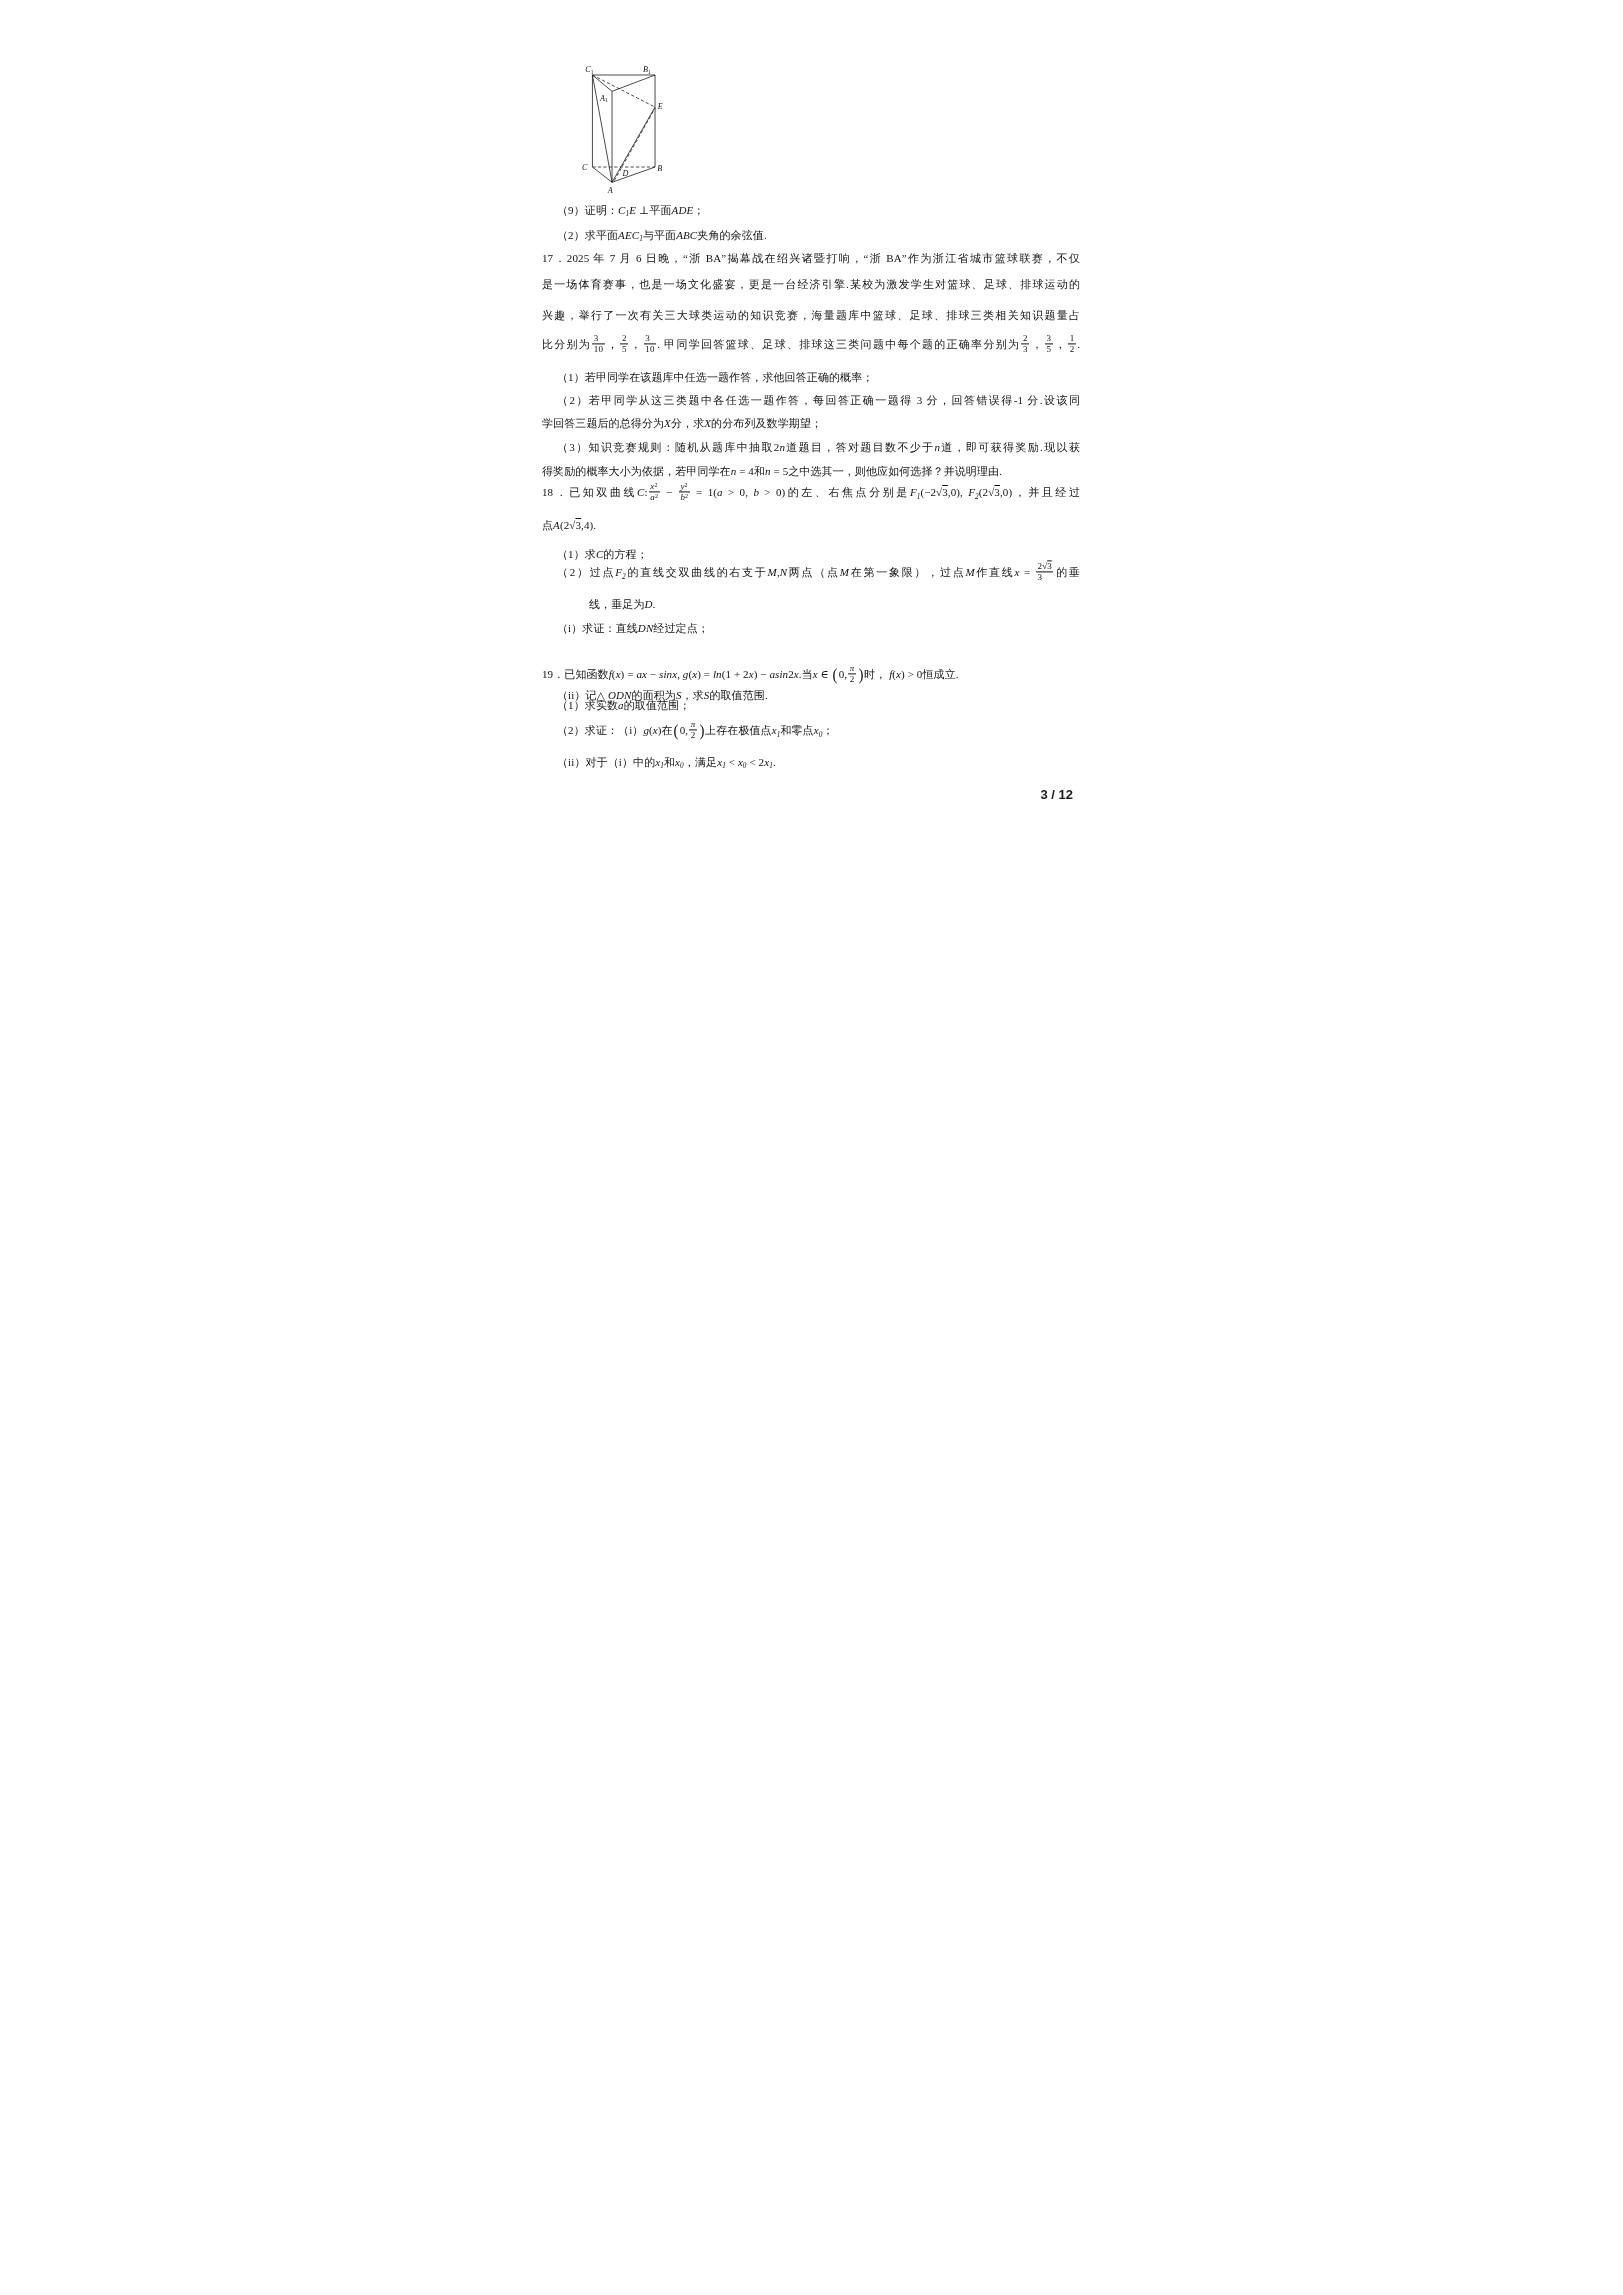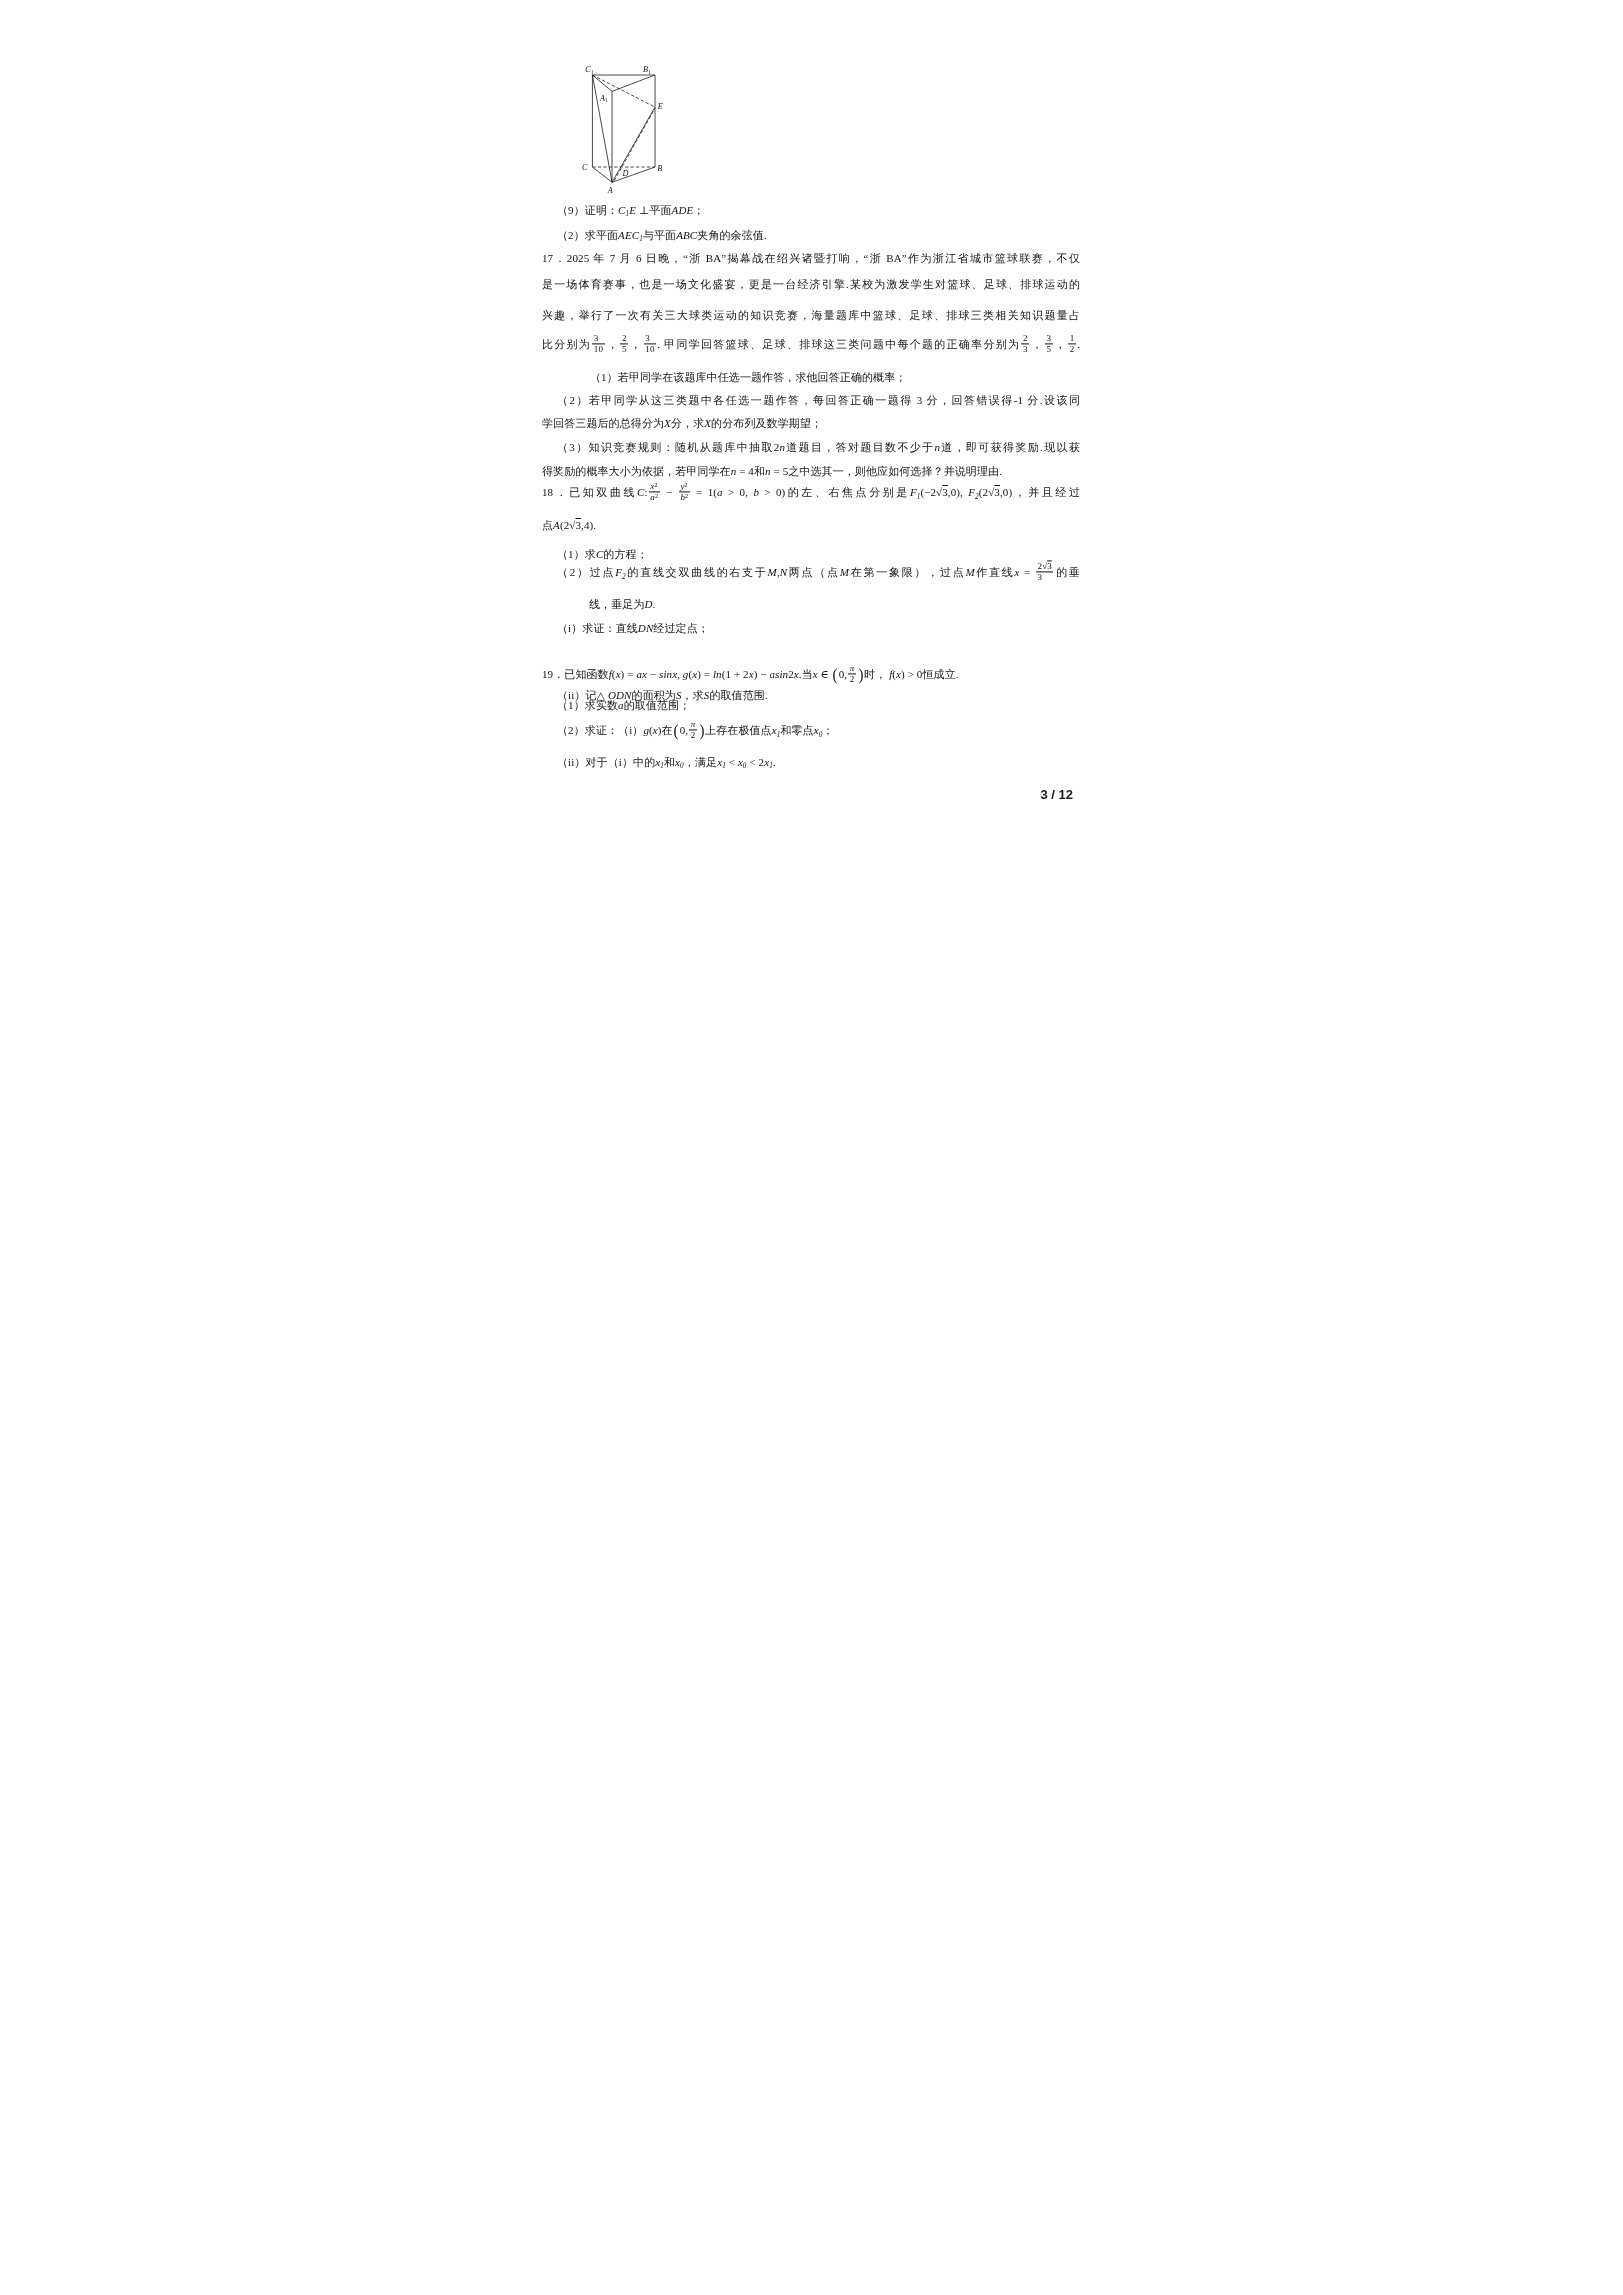--- a/index.html
+++ b/index.html
@@ -104,21 +104,21 @@
     </svg>
   </div>
 
   <div class="line" style="top:203px;left:46px;"><span class="tt">（9）证明：</span><span class="mi">C</span><sub class="mi">1</sub><span class="mi">E</span><span class="tt"> ⊥平面</span><span class="mi">ADE</span><span class="tt">；</span></div>
   <div class="line" style="top:228px;left:46px;"><span class="tt">（2）求平面</span><span class="mi">AEC</span><sub class="mi">1</sub><span class="tt">与平面</span><span class="mi">ABC</span><span class="tt">夹角的余弦值.</span></div>
 
   <div class="line just" style="top:251px;left:31px;width:538px;font-family:Liberation Serif, serif;"><span class="tt">17．2025 年 7 月 6 日晚，“浙 BA”揭幕战在绍兴诸暨打响，“浙 BA”作为浙江省城市篮球联赛，不仅</span></div>
   <div class="line just" style="top:277px;left:31px;width:538px;"><span class="tt">是一场体育赛事，也是一场文化盛宴，更是一台经济引擎.某校为激发学生对篮球、足球、排球运动的</span></div>
   <div class="line just" style="top:308px;left:31px;width:538px;"><span class="tt">兴趣，举行了一次有关三大球类运动的知识竞赛，海量题库中篮球、足球、排球三类相关知识题量占</span></div>
   <div class="line just" style="top:335px;left:31px;width:538px;"><span class="tt">比分别为</span><span class="frac"><span class="fn"><span class="tt">3</span></span><span class="fd"><span class="tt">10</span></span></span><span class="tt">，</span><span class="frac"><span class="fn"><span class="tt">2</span></span><span class="fd"><span class="tt">5</span></span></span><span class="tt">，</span><span class="frac"><span class="fn"><span class="tt">3</span></span><span class="fd"><span class="tt">10</span></span></span><span class="tt">. 甲同学回答篮球、足球、排球这三类问题中每个题的正确率分别为</span><span class="frac"><span class="fn"><span class="tt">2</span></span><span class="fd"><span class="tt">3</span></span></span><span class="tt">，</span><span class="frac"><span class="fn"><span class="tt">3</span></span><span class="fd"><span class="tt">5</span></span></span><span class="tt">，</span><span class="frac"><span class="fn"><span class="tt">1</span></span><span class="fd"><span class="tt">2</span></span></span><span class="tt">.</span></div>
-  <div class="line" style="top:370px;left:46px;margin-left:33px;"><span class="tt">（1）若甲同学在该题库中任选一题作答，求他回答正确的概率；</span></div>
+  <div class="line" style="top:370px;left:46px;"><span class="tt">（1）若甲同学在该题库中任选一题作答，求他回答正确的概率；</span></div>
   <div class="line just" style="top:393px;left:46px;width:523px;"><span class="tt">（2）若甲同学从这三类题中各任选一题作答，每回答正确一题得 3 分，回答错误得-1 分.设该同</span></div>
   <div class="line" style="top:416px;left:31px;"><span class="tt">学回答三题后的总得分为</span><span class="mi">X</span><span class="tt">分，求</span><span class="mi">X</span><span class="tt">的分布列及数学期望；</span></div>
   <div class="line just" style="top:440px;left:46px;width:523px;"><span class="tt">（3）知识竞赛规则：随机从题库中抽取2</span><span class="mi">n</span><span class="tt">道题目，答对题目数不少于</span><span class="mi">n</span><span class="tt">道，即可获得奖励.现以获</span></div>
   <div class="line" style="top:464px;left:31px;"><span class="tt">得奖励的概率大小为依据，若甲同学在</span><span class="mi">n</span><span class="tt"> = 4和</span><span class="mi">n</span><span class="tt"> = 5之中选其一，则他应如何选择？并说明理由.</span></div>
 
   <div class="line just" style="top:483px;left:31px;width:538px;"><span class="tt">18．已知双曲线</span><span class="mi">C</span><span class="tt">:</span><span class="frac"><span class="fn"><span class="mi">x</span><sup class="tt">2</sup></span><span class="fd"><span class="mi">a</span><sup class="tt">2</sup></span></span><span class="tt"> − </span><span class="frac"><span class="fn"><span class="mi">y</span><sup class="tt">2</sup></span><span class="fd"><span class="mi">b</span><sup class="tt">2</sup></span></span><span class="tt"> = 1(</span><span class="mi">a</span><span class="tt"> &gt; 0, </span><span class="mi">b</span><span class="tt"> &gt; 0)的左、右焦点分别是</span><span class="mi">F</span><sub class="mi">1</sub><span class="tt">(−2</span><span class="sq">√<span class="rad">3</span></span><span class="tt">,0), </span><span class="mi">F</span><sub class="mi">2</sub><span class="tt">(2</span><span class="sq">√<span class="rad">3</span></span><span class="tt">,0)，并且经过</span></div>
   <div class="line" style="top:518px;left:31px;"><span class="tt">点</span><span class="mi">A</span><span class="tt">(2</span><span class="sq">√<span class="rad">3</span></span><span class="tt">,4).</span></div>
   <div class="line" style="top:547px;left:46px;"><span class="tt">（1）求</span><span class="mi">C</span><span class="tt">的方程；</span></div>
   <div class="line just" style="top:563px;left:46px;width:523px;"><span class="tt">（2）过点</span><span class="mi">F</span><sub class="mi">2</sub><span class="tt">的直线交双曲线的右支于</span><span class="mi">M</span><span class="tt">,</span><span class="mi">N</span><span class="tt">两点（点</span><span class="mi">M</span><span class="tt">在第一象限），过点</span><span class="mi">M</span><span class="tt">作直线</span><span class="mi">x</span><span class="tt"> = </span><span class="frac"><span class="fn"><span class="tt">2</span><span class="sq">√<span class="rad">3</span></span></span><span class="fd"><span class="tt">3</span></span></span><span class="tt">的垂</span></div>
   <div class="line" style="top:597px;left:31px;margin-left:47px;"><span class="tt">线，垂足为</span><span class="mi">D</span><span class="tt">.</span></div>

